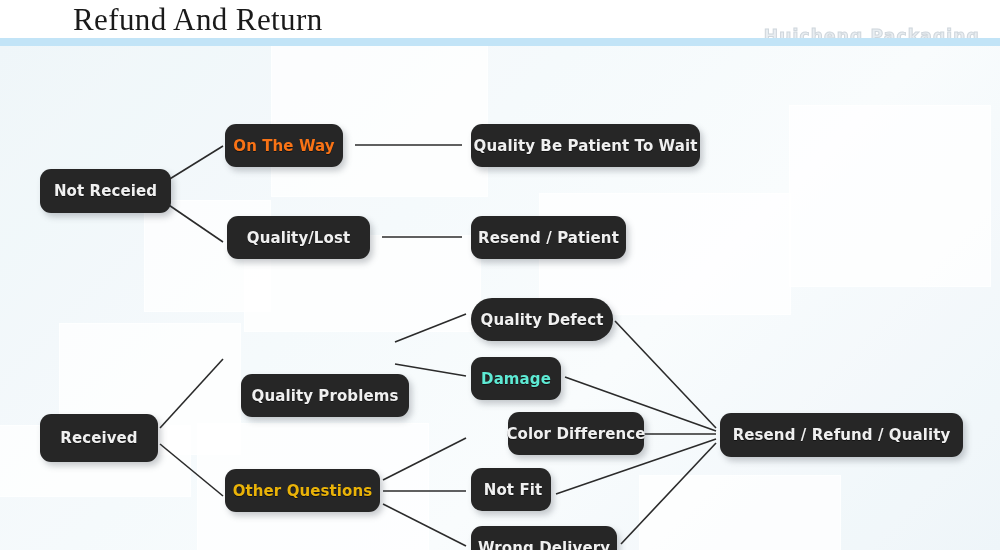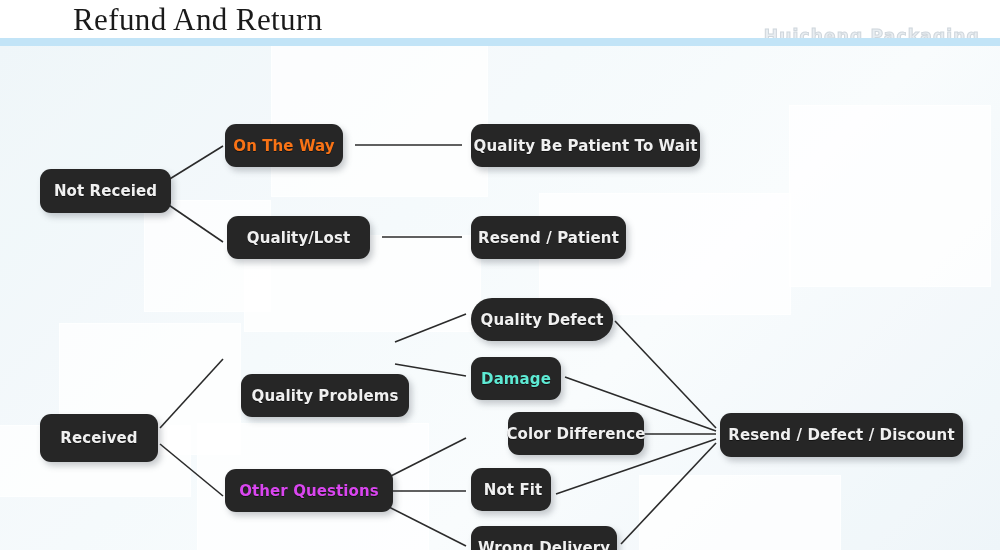--- a/index.html
+++ b/index.html
@@ -138,23 +138,23 @@
       </svg>
 
     <div id="nodes">
         <div class="node" style="left: 40px; top: 123px; width: 131px; height: 44px; background: rgb(38, 38, 38); color: rgb(240, 240, 240);">Not Receied</div>
         <div class="node" style="left: 225px; top: 78px; width: 118px; height: 43px; background: rgb(38, 38, 38); color: #f97316;">On The Way</div>
         <div class="node" style="left: 227px; top: 170px; width: 143px; height: 43px; background: rgb(38, 38, 38); color: rgb(240, 240, 240);">Quality/Lost</div>
         <div class="node" style="left: 471px; top: 78px; width: 229px; height: 43px; background: rgb(38, 38, 38); color: rgb(240, 240, 240);">Quality Be Patient To Wait</div>
         <div class="node" style="left: 471px; top: 170px; width: 155px; height: 43px; background: rgb(38, 38, 38); color: rgb(240, 240, 240);">Resend / Patient</div>
         <div class="node" style="left: 40px; top: 368px; width: 118px; height: 48px; background: rgb(38, 38, 38); color: rgb(240, 240, 240);">Received</div>
         <div class="node" style="left: 241px; top: 287px; width: 168px; height: 43px; background: rgb(38, 38, 38); color: rgb(240, 240, 240); margin-top: 41px;">Quality Problems</div>
-        <div class="node" style="left: 225px; top: 423px; width: 168px; height: 43px; background: rgb(38, 38, 38); color: #d946ef;">Other Questions</div>
+        <div class="node" style="left: 225px; top: 423px; width: 155px; height: 43px; background: rgb(38, 38, 38); color: #eab308;">Other Questions</div>
         <div class="node" style="left: 471px; top: 252px; width: 142px; height: 43px; background: rgb(38, 38, 38); color: rgb(240, 240, 240); border-radius: 21px;">Quality Defect</div>
         <div class="node" style="left: 471px; top: 311px; width: 90px; height: 43px; background: rgb(38, 38, 38); color: #5eead4;">Damage</div>
         <div class="node" style="left: 471px; top: 366px; width: 136px; height: 43px; background: rgb(38, 38, 38); color: rgb(240, 240, 240); margin-left: 37px;">Color Difference</div>
         <div class="node" style="left: 471px; top: 422px; width: 80px; height: 43px; background: rgb(38, 38, 38); color: rgb(240, 240, 240); padding-left: 20px;">Not Fit</div>
         <div class="node" style="left: 471px; top: 480px; width: 146px; height: 43px; background: rgb(38, 38, 38); color: rgb(240, 240, 240);">Wrong Delivery</div>
-        <div class="node" style="left: 720px; top: 367px; width: 243px; height: 44px; background: rgb(38, 38, 38); color: rgb(240, 240, 240);">Resend / Defect / Discount</div>
+        <div class="node" style="left: 720px; top: 367px; width: 243px; height: 44px; background: rgb(38, 38, 38); color: rgb(240, 240, 240);">Resend / Refund / Quality</div>
       </div>
 
   </div>
 </div>
 
 </body></html>

